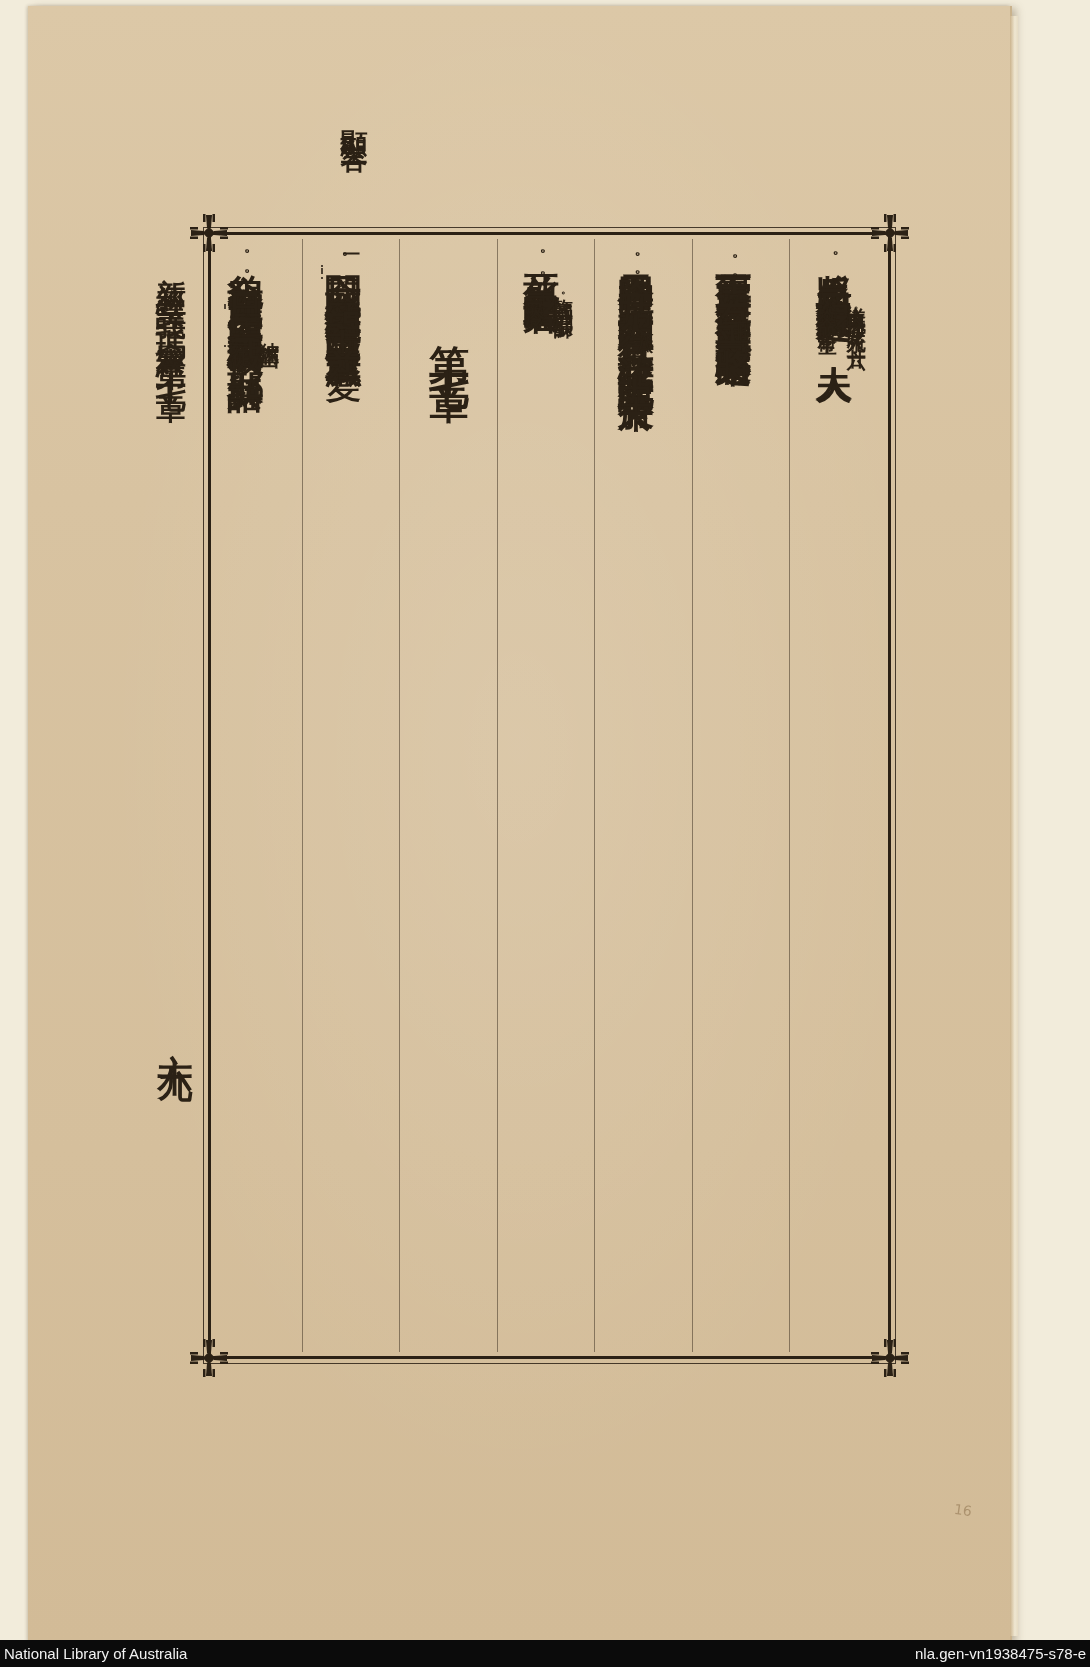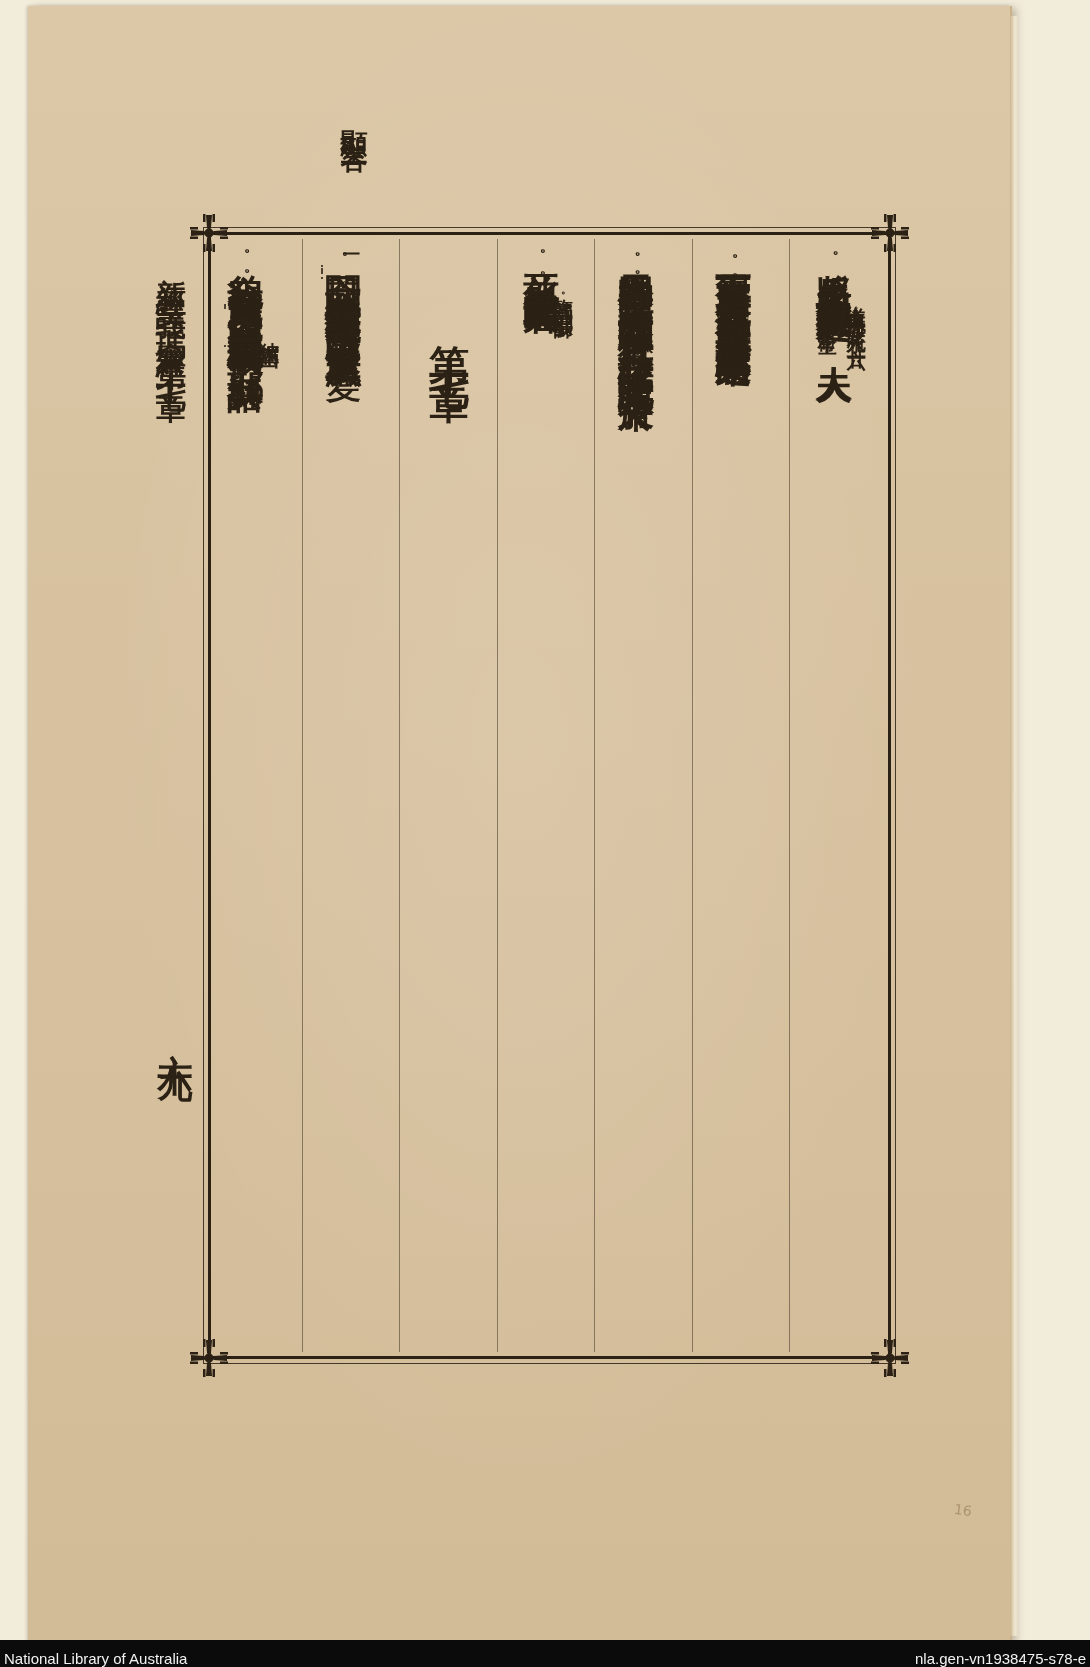--- a/index.html
+++ b/index.html
@@ -81,21 +81,21 @@
   .pencil{
     position:absolute;left:926px;top:1496px;font-size:14px;
     color:rgba(125,95,60,.45);transform:rotate(8deg);
     font-family:"DejaVu Sans",sans-serif;
   }
 
   
   .bottombar{
     position:absolute;left:0;right:0;bottom:0;height:27px;background:var(--bar);
     color:#f2f2f2;font-family:"Liberation Sans","DejaVu Sans",sans-serif;
-    font-size:15px;display:flex;justify-content:space-between;align-items:flex-end;
+    font-size:15px;display:flex;justify-content:space-between;align-items:center;
     padding:0 4px;box-sizing:border-box;
   }
 </style>
 </head>
 <body>
 
 <div id="stage">
   <div class="page">
 
     <div class="margin-note">顯聖容</div>

